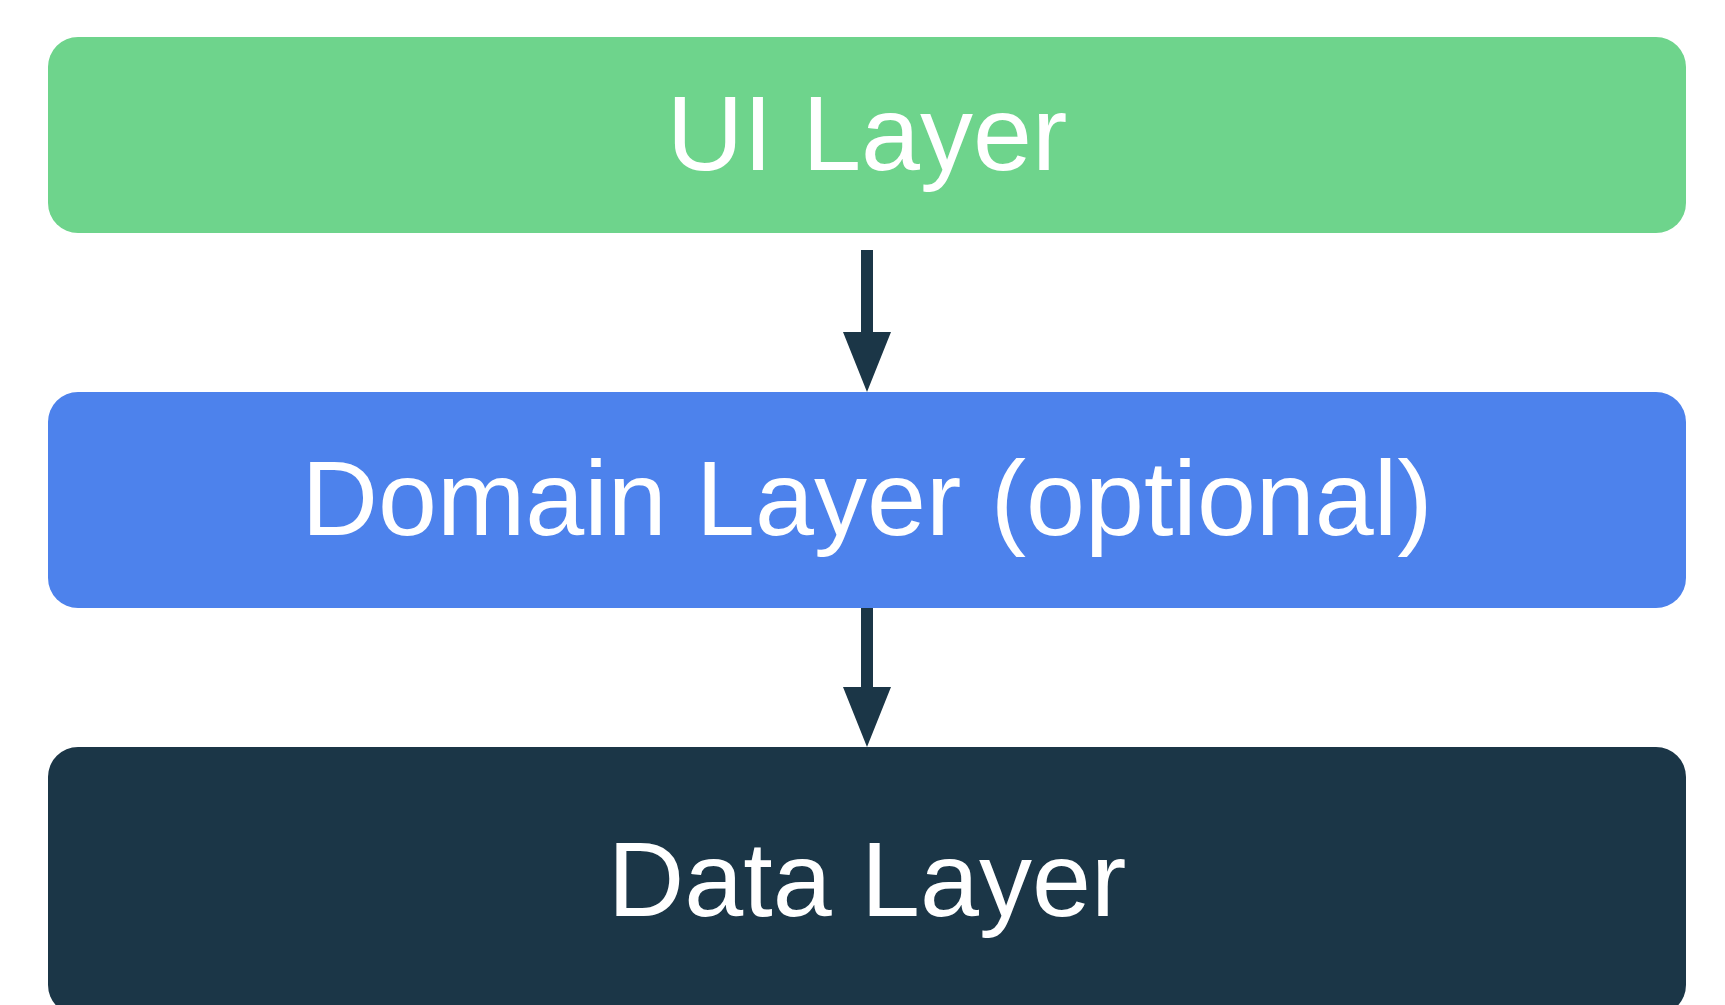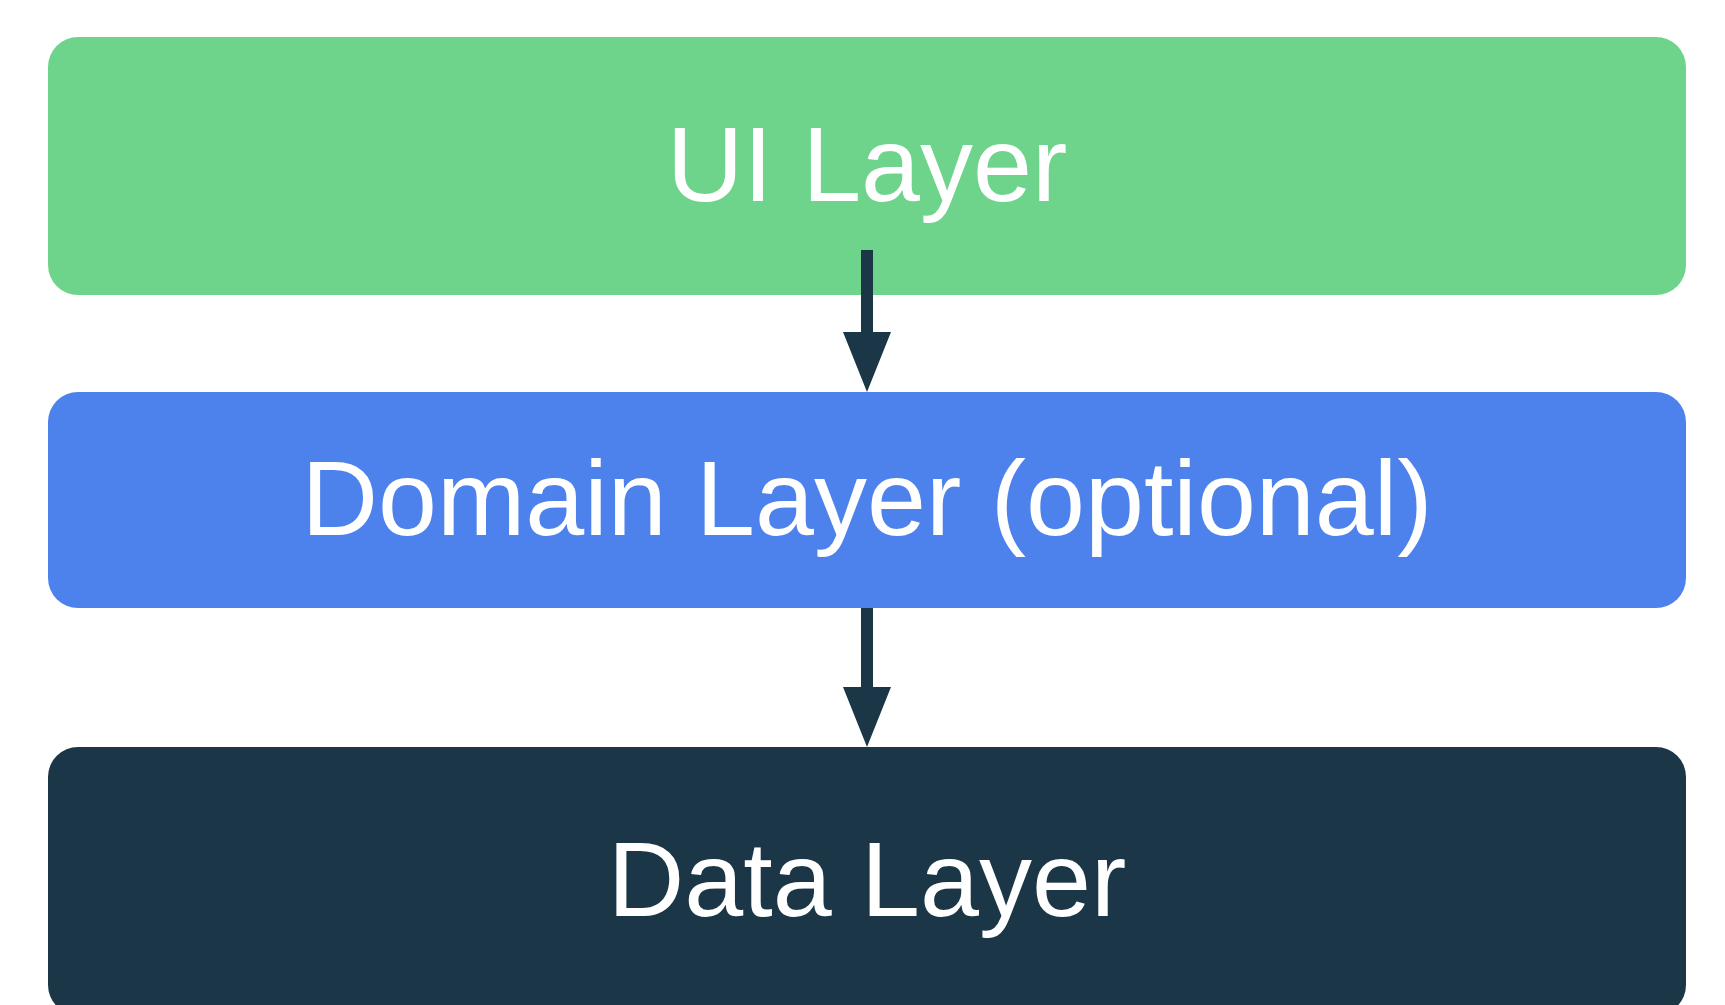--- a/index.html
+++ b/index.html
@@ -32,21 +32,21 @@
     color: #ffffff;
     font-size: 106px;
     font-weight: 400;
     line-height: 1;
     letter-spacing: 0px;
     white-space: nowrap;
     transform: translateY(-2px);
   }
   .box-ui {
     top: 37px;
-    height: 258px;
+    height: 196px;
     text-align: right;
   }
   .box-domain {
     top: 392px;
     height: 216px;
   }
   .box-data {
     top: 747px;
     height: 268px;
   }

